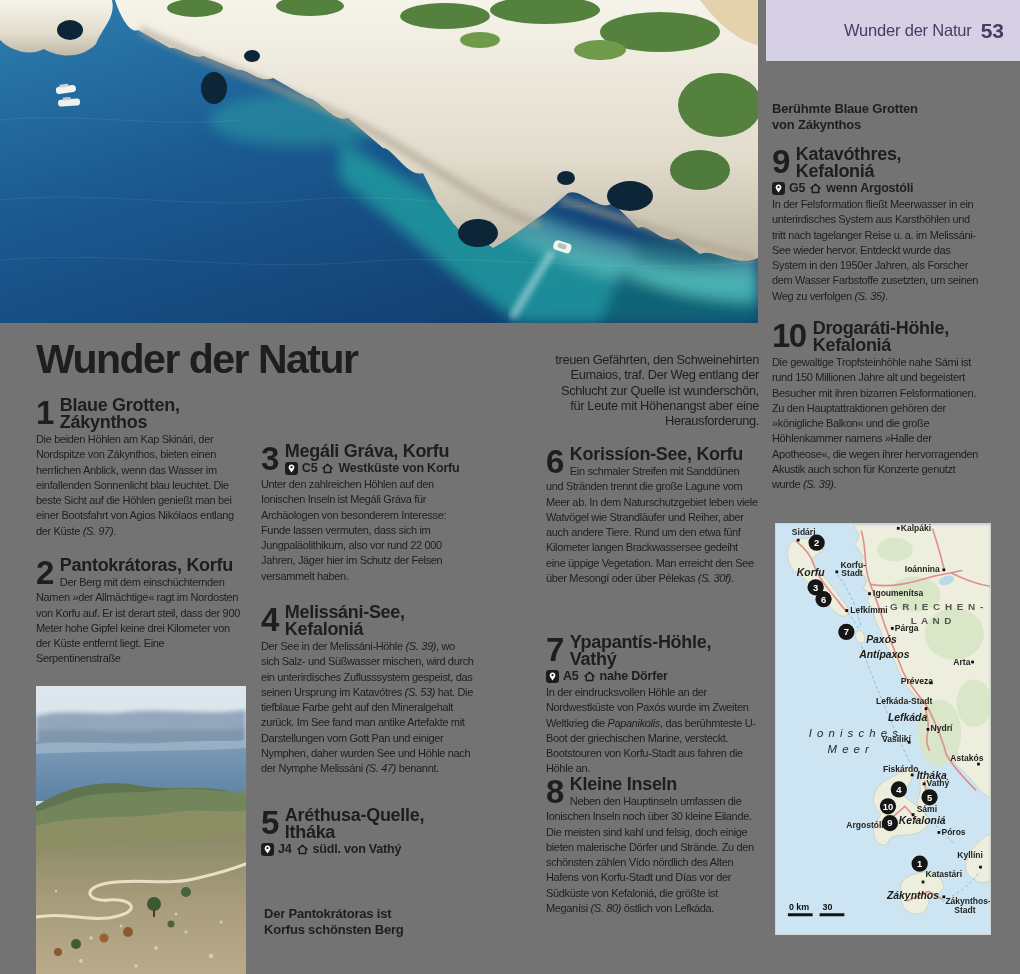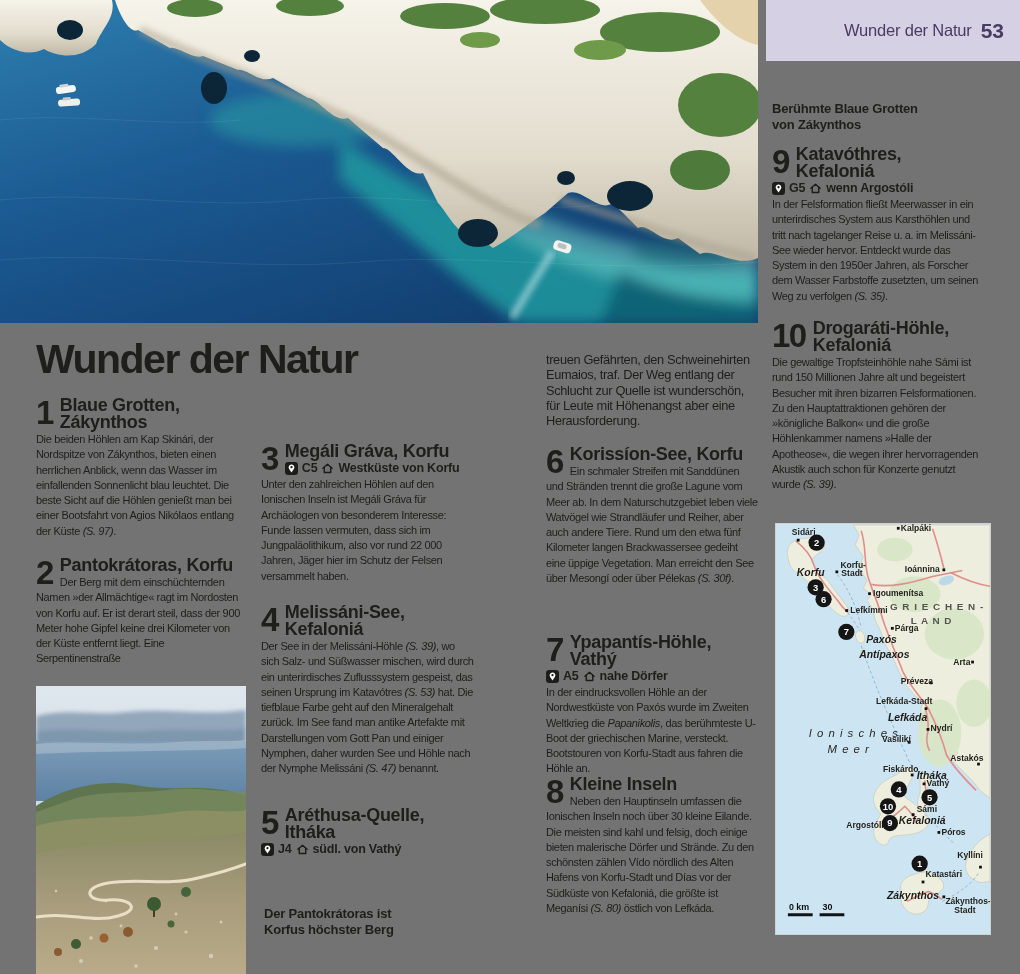--- a/index.html
+++ b/index.html
@@ -13,21 +13,21 @@
   #tab .n{font-size:21px;font-weight:700;color:#473c63;margin-left:9px;}
   
   .item{position:absolute;}
   .num{float:left;font-size:33px;font-weight:800;line-height:30px;margin:1px 7px 0 0;letter-spacing:-1.5px;}
   .t1{font-size:18px;font-weight:700;line-height:17px;letter-spacing:-0.3px;}
   .meta{display:flex;align-items:center;gap:4px;font-size:12.5px;font-weight:700;
         line-height:15px;margin-top:1px;letter-spacing:-0.2px;}
   .meta svg{width:13px;height:13px;flex:0 0 auto;}
   .bd{font-size:11px;line-height:15.3px;letter-spacing:-0.35px;margin-top:1px;}
   .bd .it,.cont .it{font-style:italic;}
-  .cont{position:absolute;font-size:12.8px;line-height:15.3px;letter-spacing:-0.35px;}
+  .cont{position:absolute;font-size:12.8px;line-height:15.3px;letter-spacing:-0.35px;text-align:right;}
   .cap{position:absolute;font-size:13px;font-weight:700;line-height:16px;letter-spacing:-0.2px;}
   #main-title{left:36px;top:339px;font-size:41px;font-weight:800;letter-spacing:-1.5px;line-height:1;}
   
   #map{left:775px;top:523px;width:216px;height:412px;border:1px solid #cfd2cf;box-sizing:border-box;background:#cde4f2;}
   #map svg{display:block;}
   svg text{font-family:"Liberation Sans","DejaVu Sans",sans-serif;}
   .m-city{font-size:8.6px;font-weight:700;fill:#24241f;}
   .m-island{font-size:10.5px;font-style:italic;font-weight:600;fill:#1c1c1a;}
   .m-region{font-size:10px;font-weight:700;fill:#55554e;letter-spacing:1px;}
   .m-sea{font-size:11.5px;font-style:italic;fill:#2a2a28;letter-spacing:1px;}
@@ -412,21 +412,21 @@
         </svg>
       <span>J4</span>
       <svg viewBox="0 0 24 24" fill="none" stroke="#1c1c1a" stroke-width="2.6" stroke-linejoin="round" stroke-linecap="round">
           <path d="M3.5 11.5 L12 4 L20.5 11.5"></path>
           <path d="M6 9.8 V19.5 H18 V9.8"></path>
         </svg>
       <span>südl. von Vathý</span>
     </div>
   </div>
 
-  <div class="cap" style="left:264px;top:906px;width:150px">Der Pantokrátoras ist Korfus höchster Berg</div>
+  <div class="cap" style="left:264px;top:906px;width:150px">Der Pantokrátoras ist Korfus schönsten Berg</div>
 
   <div class="cont" style="left:546px;top:352px;width:213px"><span>treuen Gefährten, den Schweinehirten Eumaios, traf. Der Weg entlang der Schlucht zur Quelle ist wunderschön, für Leute mit Höhenangst aber eine Herausforderung.</span></div>
 
   <div class="item" style="left:546px;top:446px;width:213px">
     <div class="num">6</div>
     <div class="t1">Korissíon-See, Korfu</div>
     <div class="bd"><span>Ein schmaler Streifen mit Sanddünen und Stränden trennt die große Lagune vom Meer ab. In dem Naturschutzgebiet leben viele Watvögel wie Strandläufer und Reiher, aber auch andere Tiere. Rund um den etwa fünf Kilometer langen Brackwassersee gedeiht eine üppige Vegetation. Man erreicht den See über Mesongí oder über Pélekas </span><span class="it">(S. 30f)</span><span>.</span></div>
   </div>
 
   <div class="item" style="left:546px;top:634px;width:215px">

